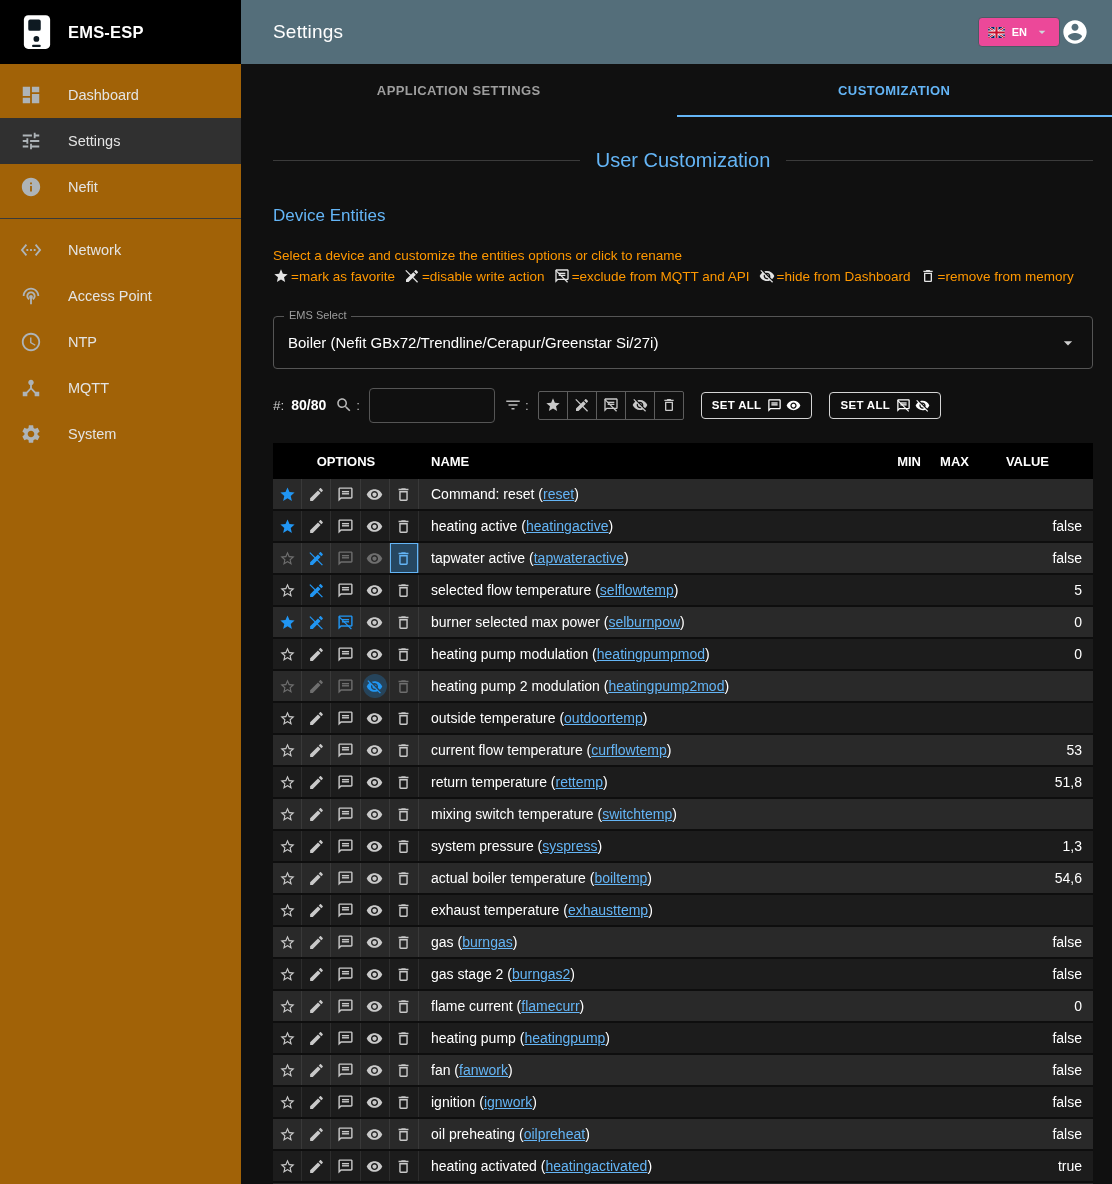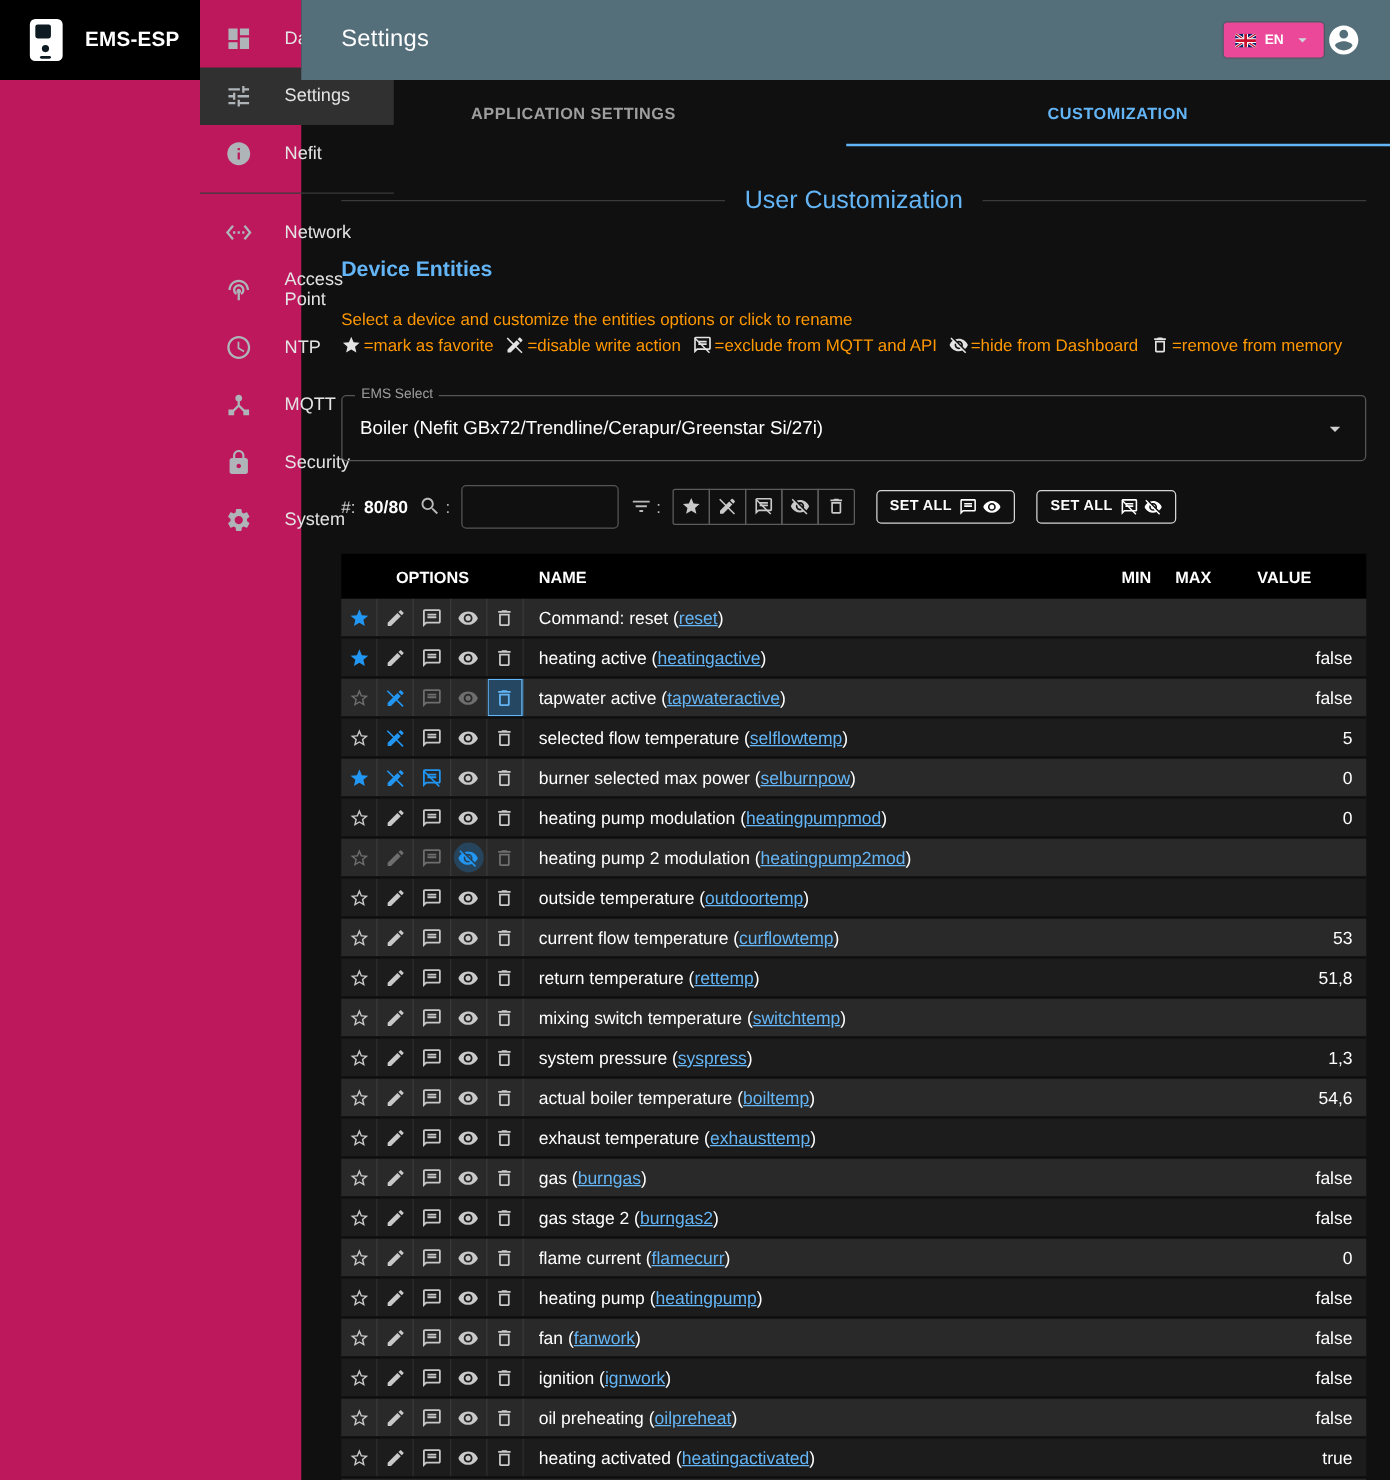--- a/index.html
+++ b/index.html
@@ -5,21 +5,21 @@
   *{box-sizing:border-box;margin:0;padding:0}
   html,body{width:1112px;height:1184px}
   body{background:#101010;font-family:"Liberation Sans",sans-serif;overflow:hidden}
   button{font-family:inherit;background:none;border:none;color:inherit;cursor:pointer}
   i[data-icon]{display:inline-flex;align-items:center;justify-content:center;flex-shrink:0}
   i[data-icon] svg{width:100%;height:100%;display:block}
 
   .app{display:flex;width:1112px;height:1184px}
 
   
-  .sidebar{width:241px;flex-shrink:0;background:#be185d;display:flex;flex-direction:row}
+  .sidebar{width:241px;flex-shrink:0;background:#a16207;display:flex;flex-direction:column}
   .sidebar-header{height:64px;background:#000;display:flex;align-items:center;gap:16px;padding:0 16px 0 22px;flex-shrink:0}
   .logo{width:30px;height:36px}
   .brand{color:#fff;font-size:16.5px;font-weight:bold;letter-spacing:.2px}
   .nav{padding-top:8px}
   .nav-item{height:46px;display:flex;align-items:center;gap:26px;padding:0 16px 0 20px;color:#e4e4e4;font-size:14.5px;cursor:pointer}
   .nav-item.selected{background:#303030}
   .nav-icon{width:22px;height:22px;color:#aeb4b8}
   .nav-divider{height:1px;background:#3a3a3a;margin:8px 0}
 
   
@@ -36,21 +36,21 @@
   .tabbar{height:53px;display:flex;flex-shrink:0}
   .tab{flex:1;display:flex;align-items:center;justify-content:center;color:#9e9e9e;font-size:13px;font-weight:bold;letter-spacing:.4px;position:relative;cursor:pointer;text-transform:uppercase}
   .tab.active{color:var(--accent,#64b5f6)}
   .tab.active::after{content:"";position:absolute;left:0;right:0;bottom:0;height:2px;background:var(--accent,#64b5f6)}
 
   
   .content{flex:1;padding:0 19px 0 32px;min-height:0}
   .sect-divider{margin-top:32px;display:flex;align-items:center;gap:16px}
   .dline{flex:1;height:1px;background:#3b3b3b}
   .sect-title{color:var(--accent,#64b5f6);font-size:20px}
-  .dev-title{margin-top:34px;color:var(--accent,#64b5f6);font-size:17px;font-weight:bold}
+  .dev-title{margin-top:34px;color:var(--accent,#64b5f6);font-size:17px;font-weight:normal}
   .hint{margin-top:22px;color:var(--orange,#ff9800);font-size:13.5px}
   .legend{margin-top:5px;display:flex;align-items:center;gap:9px;color:var(--orange,#ff9800);font-size:13.5px;flex-wrap:wrap}
   .legend-item{display:inline-flex;align-items:center;gap:2px}
   .legend-item i{width:16px;height:16px;color:#e3e3e3}
 
   .device-select{margin-top:32px;height:53px;border:1px solid #555;border-radius:4px;display:flex;align-items:center;position:relative;padding:0 14px;cursor:pointer}
   .ds-label{position:absolute;top:-8px;left:10px;background:#101010;padding:0 5px;color:#9e9e9e;font-size:11px}
   .ds-value{flex:1;color:#fff;font-size:15px}
   .ds-caret{width:20px;height:20px;color:#cfcfcf}
 
@@ -161,28 +161,20 @@
           </i>
     <span class="nav-label">NTP</span>
   </div>
         <div class="nav-item">
     <i class="nav-icon" data-icon="hub">
             <svg viewBox="0 0 24 24" fill="currentColor">
               <path d="M17 16l-4-4V8.82C14.16 8.4 15 7.3 15 6c0-1.66-1.34-3-3-3S9 4.34 9 6c0 1.3.84 2.4 2 2.82V12l-4 4H3v5h5v-3.05l4-4.2 4 4.2V21h5v-5h-4z"></path>
             </svg>
           </i>
     <span class="nav-label">MQTT</span>
-  </div>
-        <div class="nav-item">
-    <i class="nav-icon" data-icon="lock">
-            <svg viewBox="0 0 24 24" fill="currentColor">
-              <path d="M18 8h-1V6c0-2.76-2.24-5-5-5S7 3.24 7 6v2H6c-1.1 0-2 .9-2 2v10c0 1.1.9 2 2 2h12c1.1 0 2-.9 2-2V10c0-1.1-.9-2-2-2zm-6 9c-1.1 0-2-.9-2-2s.9-2 2-2 2 .9 2 2-.9 2-2 2zm3.1-9H8.9V6c0-1.71 1.39-3.1 3.1-3.1 1.71 0 3.1 1.39 3.1 3.1v2z"></path>
-            </svg>
-          </i>
-    <span class="nav-label">Security</span>
   </div>
         <div class="nav-item">
     <i class="nav-icon" data-icon="gear">
             <svg viewBox="0 0 24 24" fill="currentColor">
               <path d="M19.14 12.94c.04-.3.06-.61.06-.94 0-.32-.02-.64-.07-.94l2.03-1.58c.18-.14.23-.41.12-.61l-1.92-3.32c-.12-.22-.37-.29-.59-.22l-2.39.96c-.5-.38-1.03-.7-1.62-.94l-.36-2.54c-.04-.24-.24-.41-.48-.41h-3.84c-.24 0-.43.17-.47.41l-.36 2.54c-.59.24-1.13.57-1.62.94l-2.39-.96c-.22-.08-.47 0-.59.22L2.74 8.87c-.12.21-.08.47.12.61l2.03 1.58c-.05.3-.09.63-.09.94s.02.64.07.94l-2.03 1.58c-.18.14-.23.41-.12.61l1.92 3.32c.12.22.37.29.59.22l2.39-.96c.5.38 1.03.7 1.62.94l.36 2.54c.05.24.24.41.48.41h3.84c.24 0 .44-.17.47-.41l.36-2.54c.59-.24 1.13-.56 1.62-.94l2.39.96c.22.08.47 0 .59-.22l1.92-3.32c.12-.22.07-.47-.12-.61l-2.01-1.58zM12 15.6c-1.98 0-3.6-1.62-3.6-3.6s1.62-3.6 3.6-3.6 3.6 1.62 3.6 3.6-1.62 3.6-3.6 3.6z"></path>
             </svg>
           </i>
     <span class="nav-label">System</span>
   </div>
       </nav>

